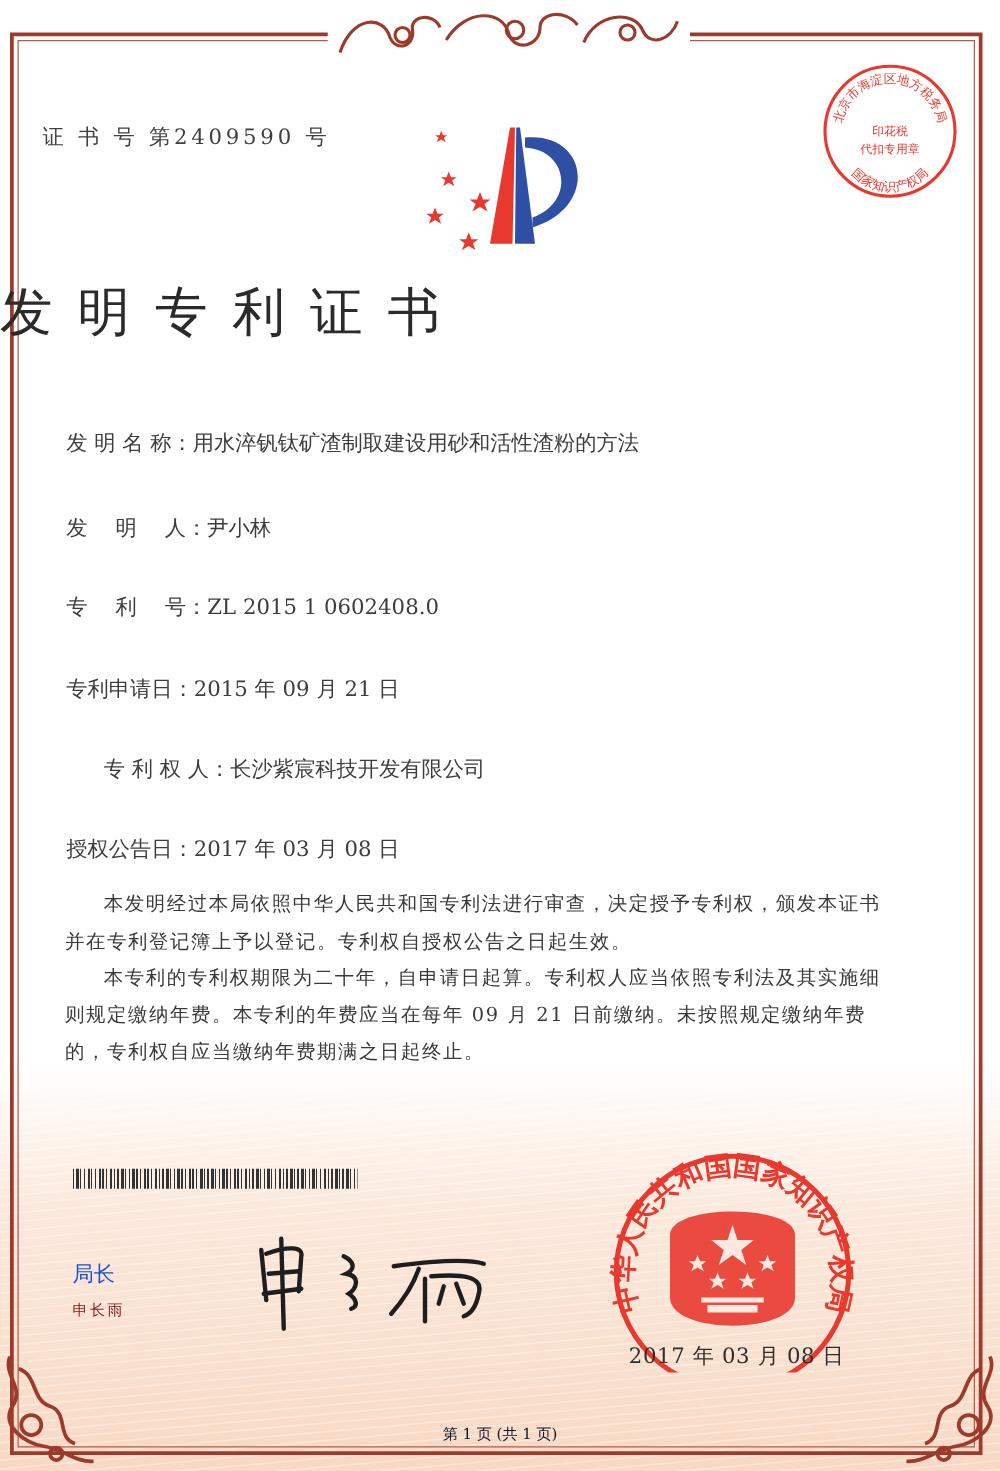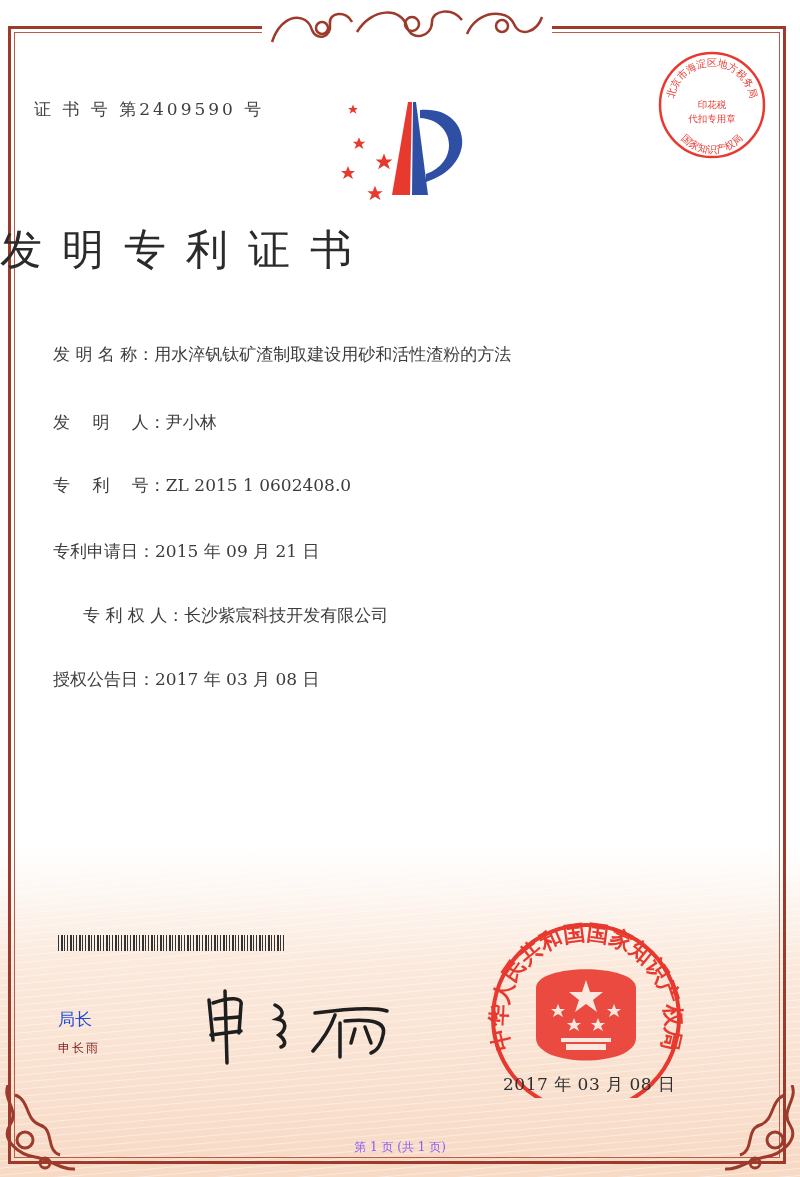--- a/index.html
+++ b/index.html
@@ -52,21 +52,21 @@
   .body-text p { margin: 0; text-indent: 2em; }
   .barcode {
     position: absolute; left: 58px; top: 935px; width: 228px; height: 16px;
     background: repeating-linear-gradient(90deg, #333 0px, #333 1px, transparent 1px, transparent 3px, #333 3px, #333 5px, transparent 5px, transparent 6px, #333 6px, #333 7px, transparent 7px, transparent 9px);
   }
   .director-title { position: absolute; left: 58px; top: 1008px; font-family: Liberation Serif, serif; font-size: 17px; color: #1d4ed8; }
   .director-name { position: absolute; left: 58px; top: 1040px; font-family: "DejaVu Sans", sans-serif; font-size: 12px; color: #7f1d1d; letter-spacing: 2px; }
   .signature { position: absolute; left: 205px; top: 985px; width: 200px; height: 80px; }
   .seal { position: absolute; left: 486px; top: 918px; width: 200px; height: 180px; }
   .seal-date { position: absolute; left: 503px; top: 1073px; font-size: 17px; color: #2e2e2e; letter-spacing: 0.5px; }
-  .page-no { position: absolute; left: 0; width: 800px; top: 1139px; text-align: center; font-size: 12px; color: #8b5cf6; }
+  .page-no { position: absolute; left: 0; width: 800px; top: 1139px; text-align: center; font-size: 12px; color: #0f172a; }
 </style>
 </head>
 <body>
 
 <div class="paper"></div>
 <div class="wave"></div>
 
 <div class="border-outer"></div>
 <div class="border-inner"></div>
 
@@ -153,20 +153,22 @@
   <span class="label">专利申请日：</span><span>2015 年 09 月 21 日</span>
 </div>
 <div class="field" style="top:604px;margin-left:30px;">
   <span class="label">专 利 权 人：</span><span>长沙紫宸科技开发有限公司</span>
 </div>
 <div class="field" style="top:668px;">
   <span class="label">授权公告日：</span><span>2017 年 03 月 08 日</span>
 </div>
 
 <div class="body-text">
+  <p>本发明经过本局依照中华人民共和国专利法进行审查，决定授予专利权，颁发本证书并在专利登记簿上予以登记。专利权自授权公告之日起生效。</p>
+  <p>本专利的专利权期限为二十年，自申请日起算。专利权人应当依照专利法及其实施细则规定缴纳年费。本专利的年费应当在每年 09 月 21 日前缴纳。未按照规定缴纳年费的，专利权自应当缴纳年费期满之日起终止。</p>
 </div>
 
 <div class="barcode"></div>
 
 <div class="director-title">局长</div>
 <div class="director-name">申长雨</div>
 
 <div class="signature">
   <svg width="200" height="80" viewBox="0 0 200 80">
     <g fill="none" stroke="#1e1e1e" stroke-width="3.5" stroke-linecap="round">

